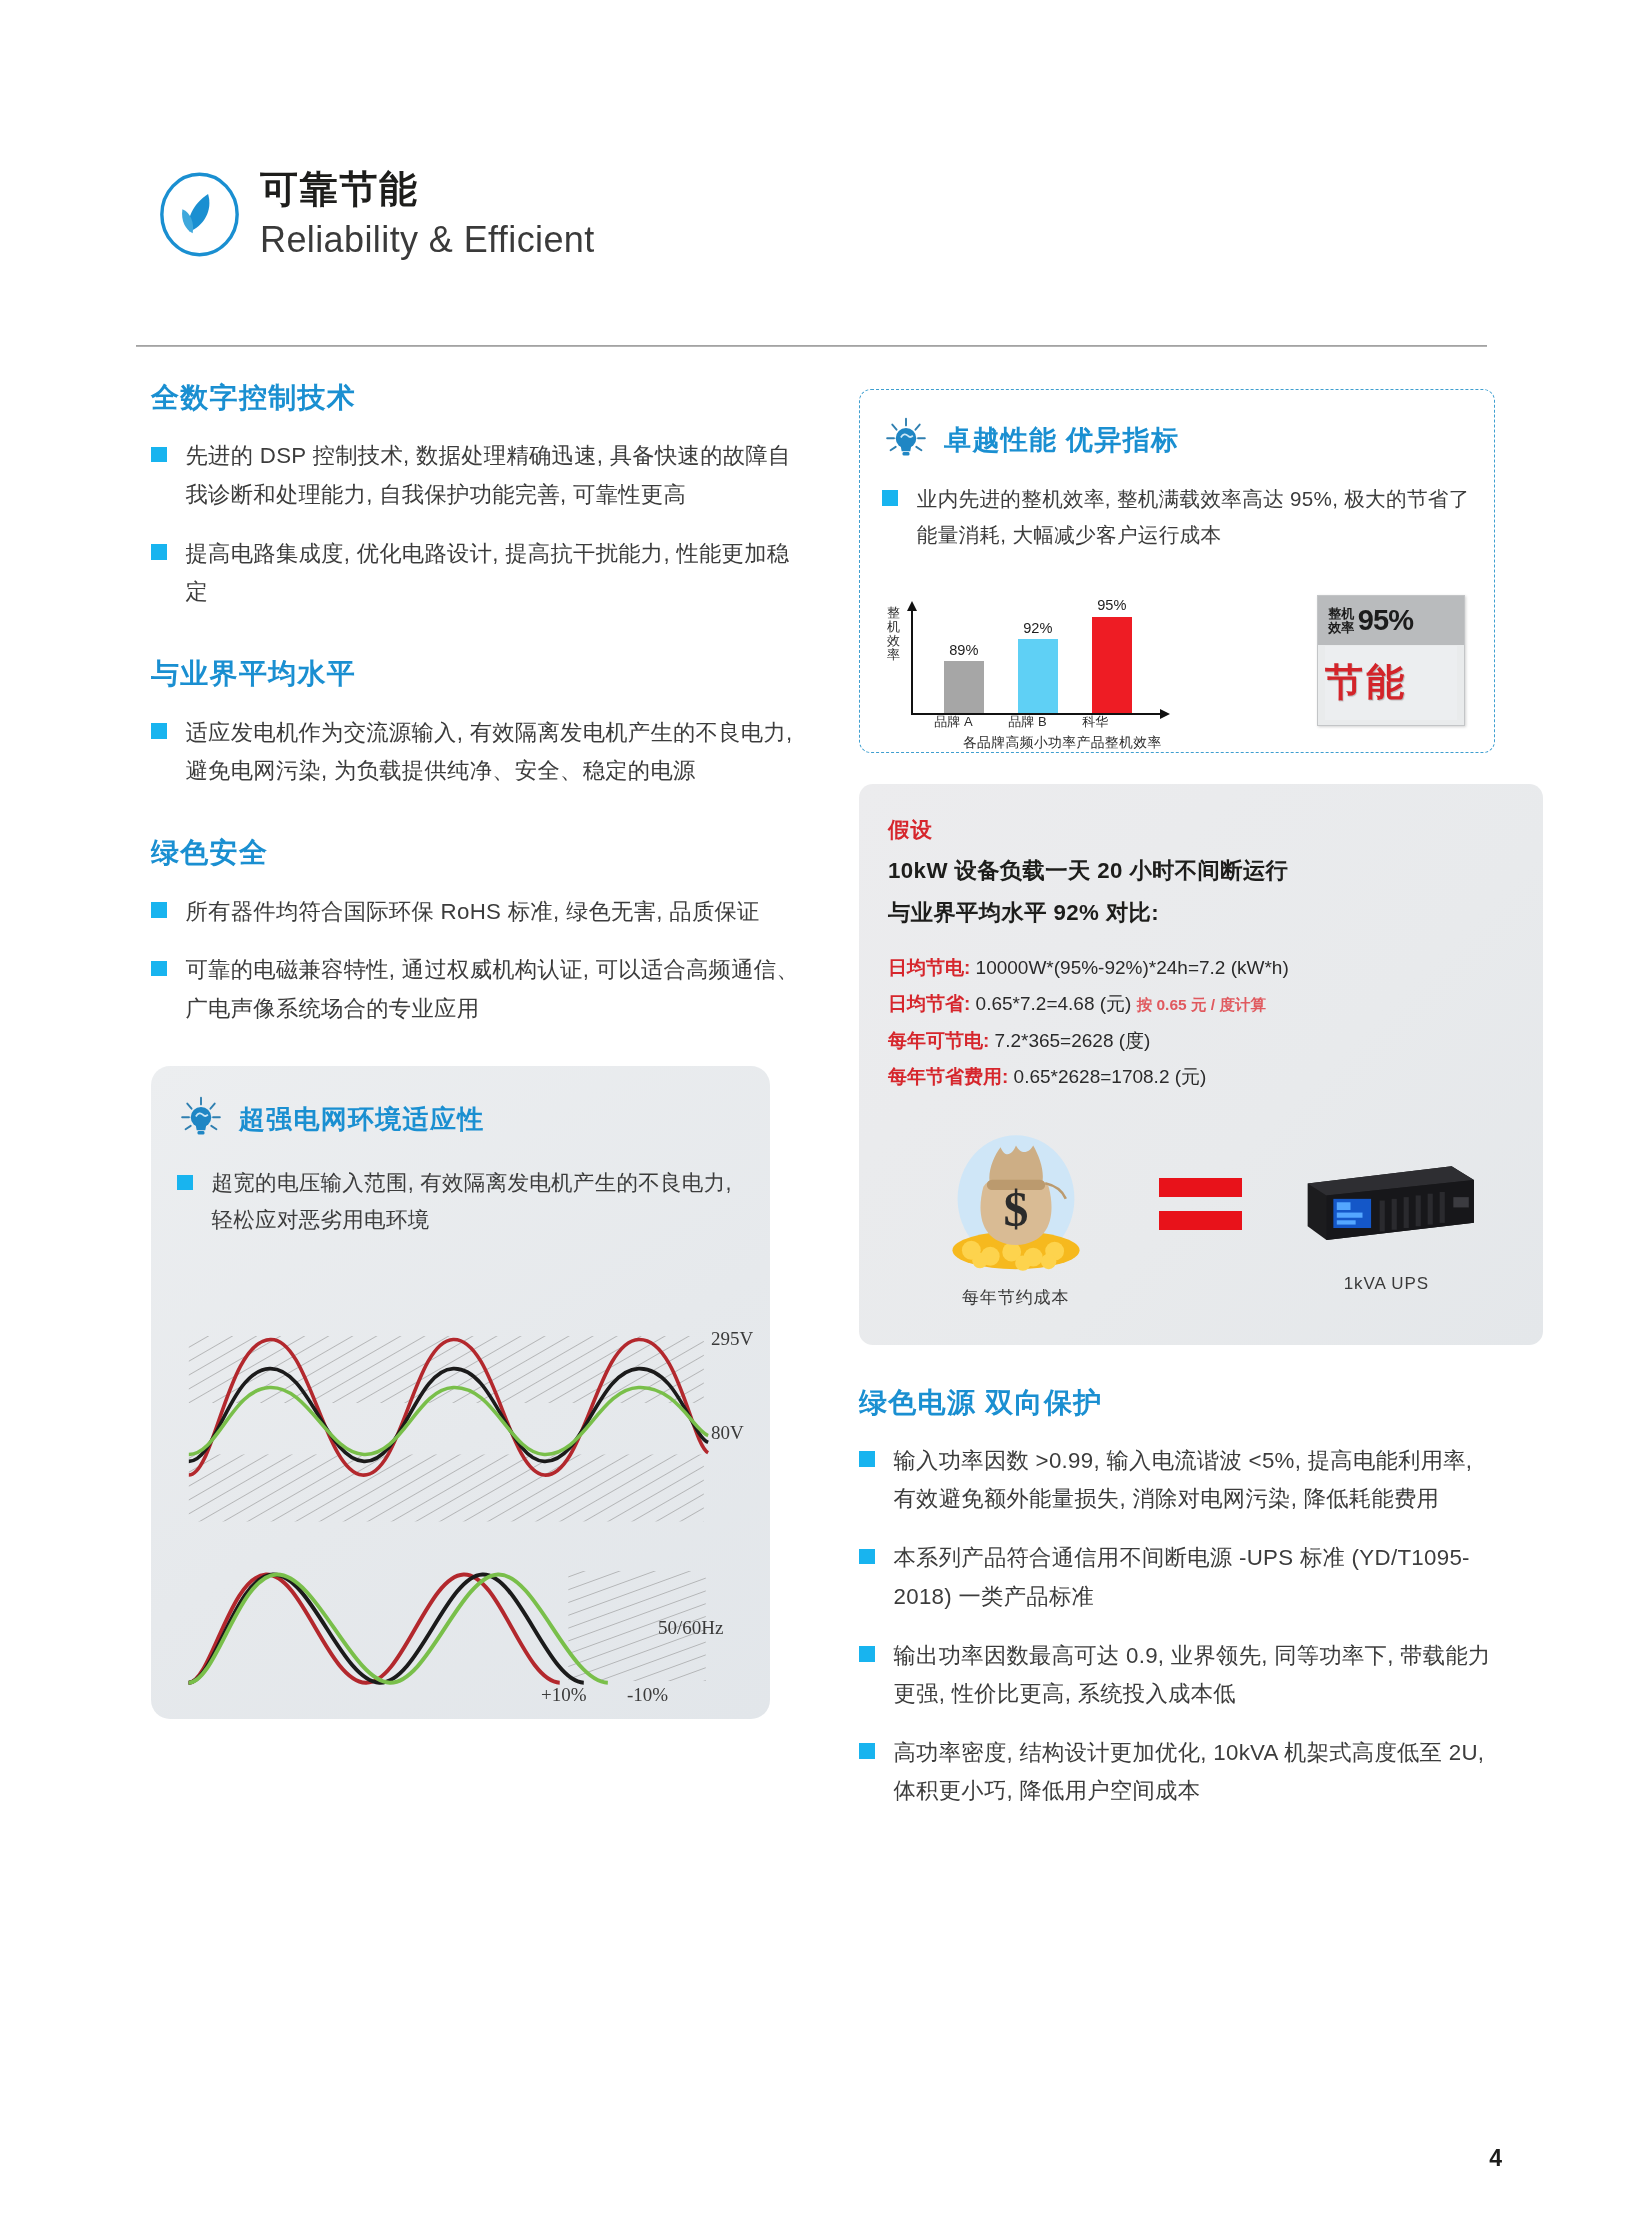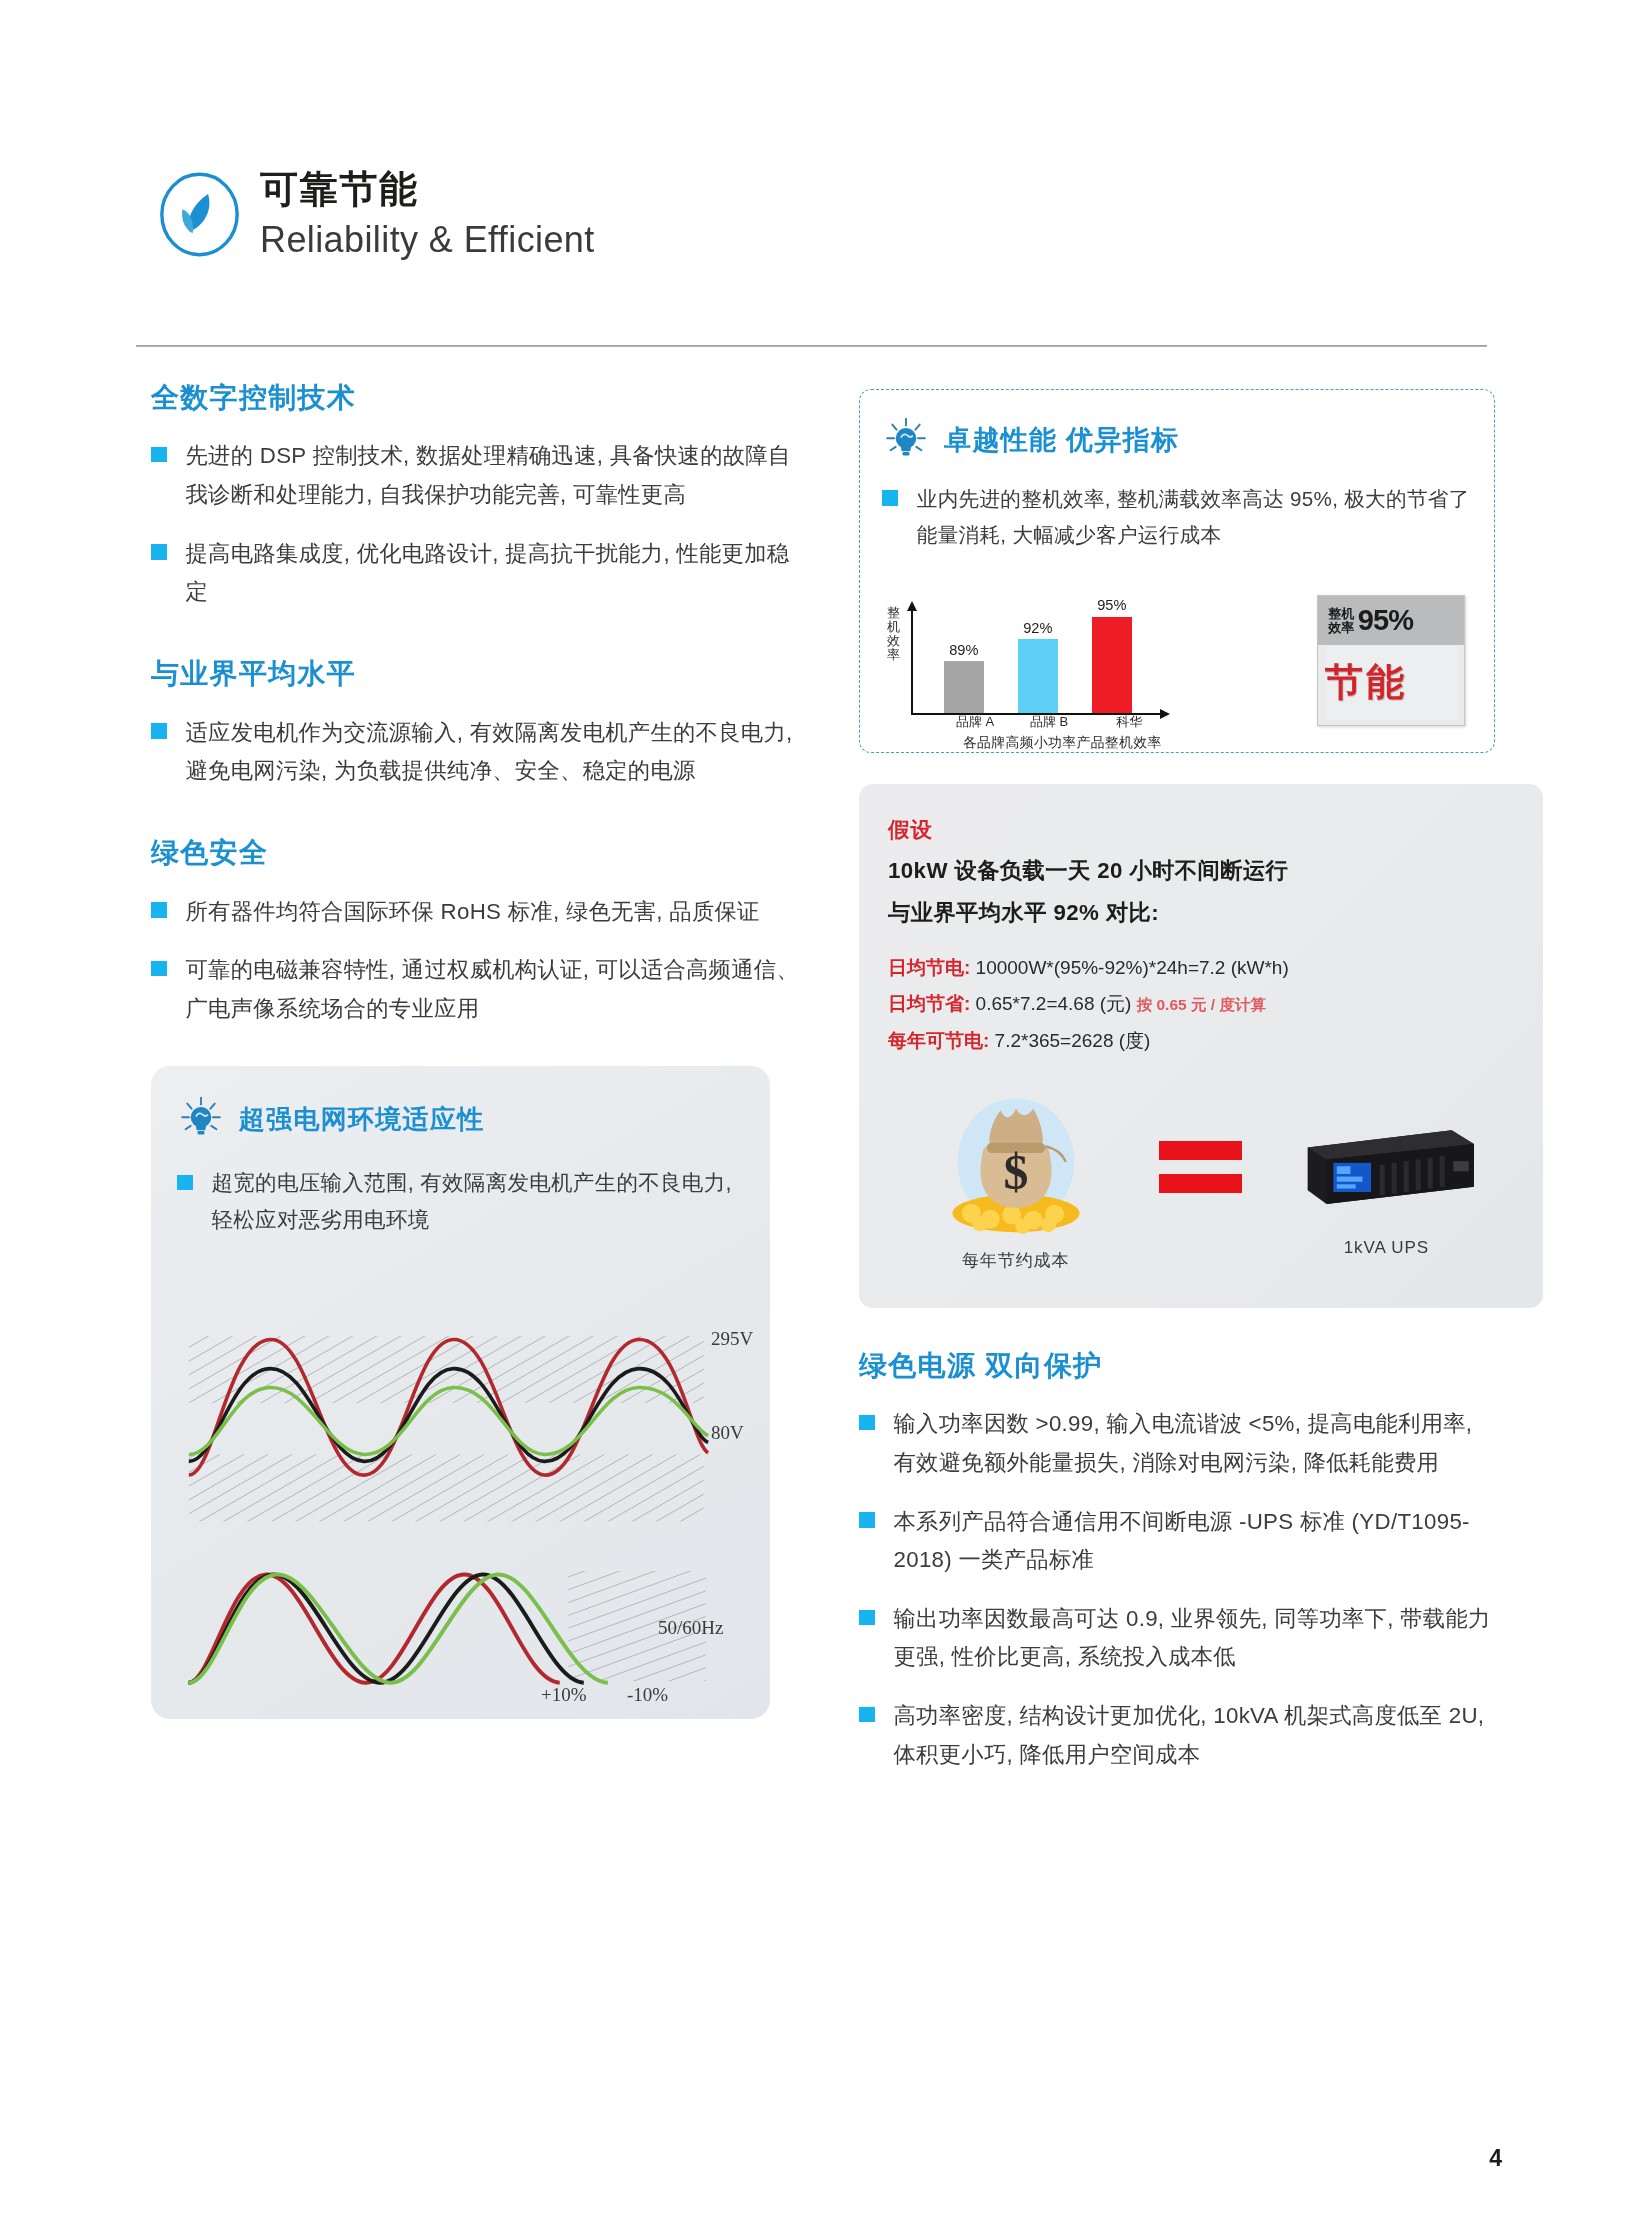--- a/index.html
+++ b/index.html
@@ -58,21 +58,21 @@
                    border-left:5.2px solid transparent;border-right:5.2px solid transparent;border-bottom:10.3px solid #111; }
   .axis-h { position: absolute; left: 0; bottom: 0; height: 1.7px; width: 249px; background: #111; }
   .axis-h::after { content:""; position:absolute; right:-9.5px; top:-4.3px; width:0;height:0;
                    border-top:5.2px solid transparent;border-bottom:5.2px solid transparent;border-left:10.3px solid #111; }
   .bars { position: absolute; left: 15.5px; bottom: 1.7px; width: 222px; height: 103px;
           display: flex; align-items: flex-end; justify-content: space-around; }
   .barcol { width: 40px; position: relative; display: flex; flex-direction: column; justify-content: flex-end; height: 100%; }
   .bar { width: 100%; }
   .barval { position: absolute; left: 50%; transform: translateX(-50%); font-size: 14.6px; color: #1e1e1e; white-space: nowrap; }
   .xlabels { position: absolute; left: 45px; top: 108px; width: 222px; display: flex; justify-content: space-around; }
-  .xlabels span { font-size: 13px; color: #2b2b2b; width: 60px; text-align: right; }
+  .xlabels span { font-size: 13px; color: #2b2b2b; width: 60px; text-align: left; }
   .chart-caption { position: absolute; left: 34px; top: 129px; width: 292px; text-align: center;
                    font-size: 13.8px; color: #2b2b2b; letter-spacing: 0.4px; }
 
   
   .effpanel { position: absolute; right: 29px; top: 205px; width: 148px; height: 131px;
               background: linear-gradient(to bottom,#b9bbbd 0 38%, #e9ebec 38% 100%);
               border: 0.9px solid #c3c5c7; box-shadow: 0.9px 0.9px 2.6px rgba(0,0,0,.18); }
   .eff-top { height: 50px; display: flex; align-items: center; padding-left: 10.3px; gap: 3.4px; }
   .eff-lbl { font-size: 13px; font-weight: 700; color: #1c1c1c; line-height: 1.05; }
   .eff-pct { font-size: 29px; font-weight: 700; color: #1c1c1c; letter-spacing: -0.9px; }
@@ -308,20 +308,23 @@
 
       <div class="calc">
         <div class="calc-row">
           <span class="calc-key">日均节电:</span><span> 10000W*(95%-92%)*24h=7.2 (kW*h)</span>
         </div>
         <div class="calc-row">
           <span class="calc-key">日均节省:</span><span> 0.65*7.2=4.68 (元) </span><span class="calc-note">按 0.65 元 / 度计算</span>
         </div>
         <div class="calc-row">
           <span class="calc-key">每年可节电:</span><span> 7.2*365=2628 (度)</span>
+        </div>
+        <div class="calc-row">
+          <span class="calc-key">每年节省费用:</span><span> 0.65*2628=1708.2 (元)</span>
         </div>
       </div>
 
       <div class="illus">
         <div class="illus-item">
           <span>
             <svg viewBox="0 0 200 170" width="172" height="146">
               <ellipse cx="100" cy="80" rx="68" ry="74" fill="#cfe6f7"></ellipse>
               <ellipse cx="100" cy="140" rx="74" ry="22" fill="#f6b91e"></ellipse>
               <g fill="#fdd34d">

